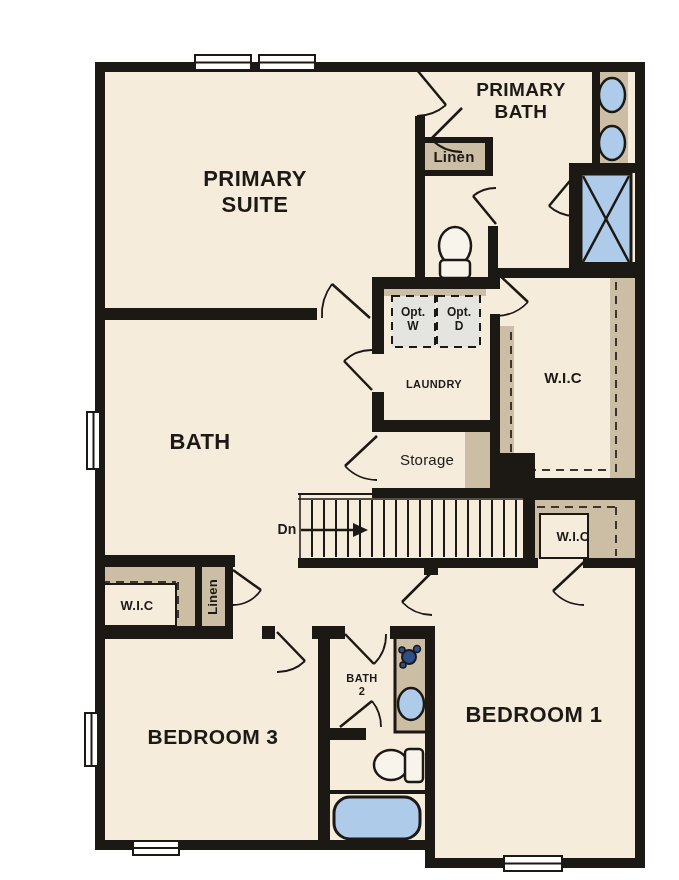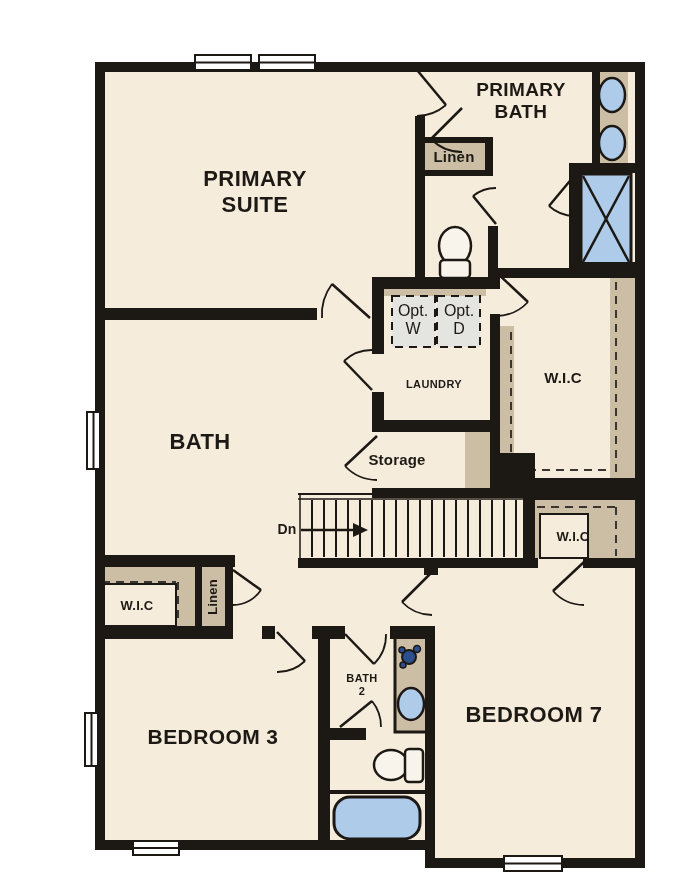--- a/index.html
+++ b/index.html
@@ -12,21 +12,21 @@
     position:absolute;transform:translate(-50%,-50%);
     white-space:pre-line;text-align:center;font-weight:bold;color:#1d1a16;
     letter-spacing:.4px;line-height:1.18;pointer-events:none;
     font-family:"Liberation Sans",sans-serif;
   }
   .xl{font-size:22px}
   .lg{font-size:19px}
   .md{font-size:11px}
   .sm{font-size:15px;letter-spacing:.2px}
   .xs{font-size:13px;letter-spacing:.2px}
-  .opt{font-size:16px;font-weight:400;letter-spacing:0;line-height:1.15}
+  .opt{font-size:12px;font-weight:700;letter-spacing:0;line-height:1.15}
   .vert{transform:translate(-50%,-50%) rotate(-90deg)}
 </style>
 </head>
 <body>
 
 <div id="plan-stage">
 
 <svg id="plan-svg" width="679" height="880" viewBox="0 0 679 880">
 
   <g>
@@ -218,24 +218,24 @@
 SUITE</div>
 <div class="lbl lg" style="left:521px;top:101px">PRIMARY
 BATH</div>
 <div class="lbl sm" style="left:454px;top:157px">Linen</div>
 <div class="lbl opt" style="left:413px;top:320px">Opt.
 W</div>
 <div class="lbl opt" style="left:459px;top:320px">Opt.
 D</div>
 <div class="lbl md" style="left:434px;top:384px">LAUNDRY</div>
 <div class="lbl sm" style="left:563px;top:378px">W.I.C</div>
-<div class="lbl sm" style="left:397px;top:460px;font-weight:700">Storage</div>
+<div class="lbl sm" style="left:427px;top:460px;font-weight:400">Storage</div>
 <div class="lbl xs" style="left:287px;top:529px;font-size:14px">Dn</div>
 <div class="lbl xs" style="left:573px;top:537px">W.I.C</div>
 <div class="lbl xl" style="left:200px;top:442px">BATH</div>
 <div class="lbl xs" style="left:137px;top:606px">W.I.C</div>
 <div class="lbl xs vert" style="left:213px;top:597px">Linen</div>
 <div class="lbl md" style="left:362px;top:685px">BATH
 2</div>
 <div class="lbl xl" style="left:213px;top:737px;font-size:21px">BEDROOM 3</div>
-<div class="lbl xl" style="left:534px;top:715px">BEDROOM 7</div>
+<div class="lbl xl" style="left:534px;top:715px">BEDROOM 1</div>
 
 </div>
 
 </body></html>

